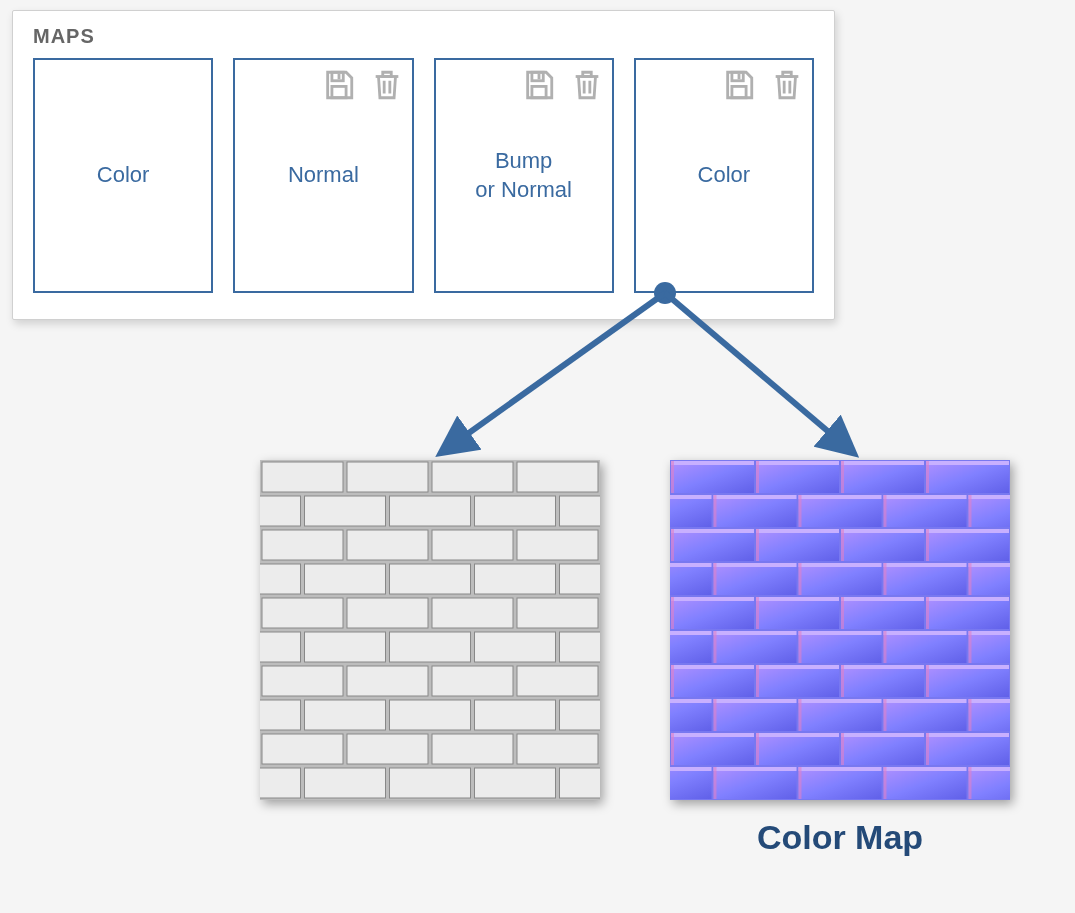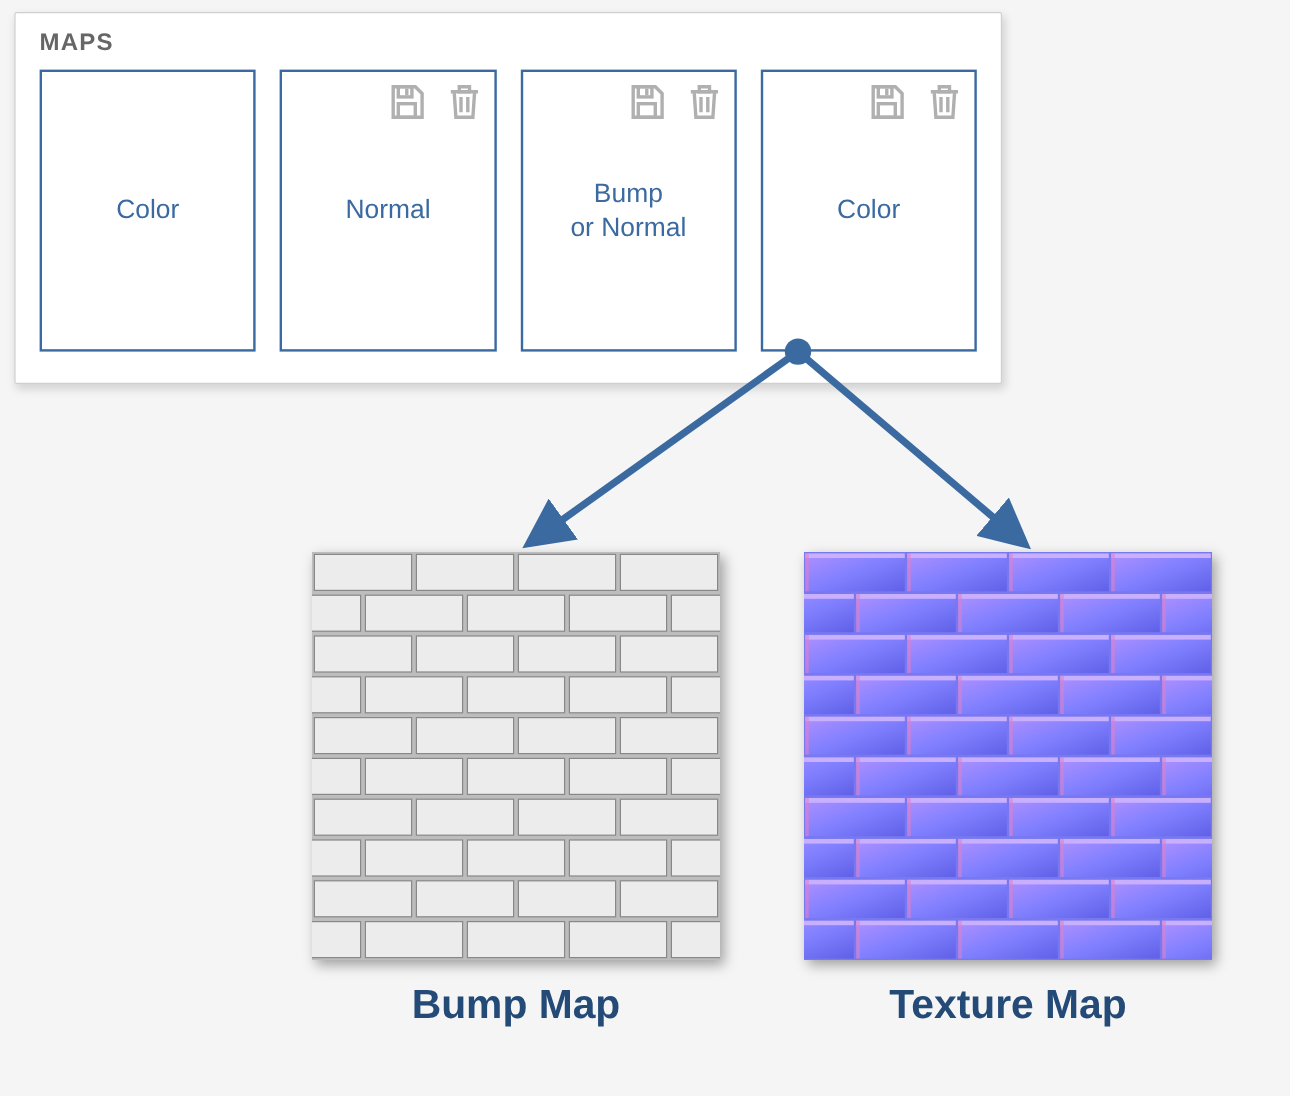--- a/index.html
+++ b/index.html
@@ -247,21 +247,20 @@
         <rect x="172" y="274" width="81" height="30" fill="#ececec" stroke="#888" stroke-width="1"></rect>
         <rect x="257" y="274" width="81" height="30" fill="#ececec" stroke="#888" stroke-width="1"></rect>
         <rect x="342" y="274" width="81" height="30" fill="#ececec" stroke="#888" stroke-width="1"></rect>
         <rect x="-125.5" y="308" width="81" height="30" fill="#ececec" stroke="#888" stroke-width="1"></rect>
         <rect x="-40.5" y="308" width="81" height="30" fill="#ececec" stroke="#888" stroke-width="1"></rect>
         <rect x="44.5" y="308" width="81" height="30" fill="#ececec" stroke="#888" stroke-width="1"></rect>
         <rect x="129.5" y="308" width="81" height="30" fill="#ececec" stroke="#888" stroke-width="1"></rect>
         <rect x="214.5" y="308" width="81" height="30" fill="#ececec" stroke="#888" stroke-width="1"></rect>
         <rect x="299.5" y="308" width="81" height="30" fill="#ececec" stroke="#888" stroke-width="1"></rect>
       </svg>
-    <div class="caption">Bump Map</div>
   </div>
   <div class="sample">
     <svg class="swatch" viewBox="0 0 340 340" id="normal-svg">
         <rect width="340" height="340" fill="#7878f0"></rect>
         <defs>
           <linearGradient id="g0_-1" x1="0" y1="0" x2="1" y2="1">
             <stop offset="0%" stop-color="#b090ff"></stop>
             <stop offset="50%" stop-color="#8080ff"></stop>
             <stop offset="100%" stop-color="#6060e8"></stop>
           </linearGradient>
@@ -746,15 +745,15 @@
         <line x1="0" y1="68" x2="340" y2="68" stroke="#7878f0" stroke-width="2"></line>
         <line x1="0" y1="102" x2="340" y2="102" stroke="#7878f0" stroke-width="2"></line>
         <line x1="0" y1="136" x2="340" y2="136" stroke="#7878f0" stroke-width="2"></line>
         <line x1="0" y1="170" x2="340" y2="170" stroke="#7878f0" stroke-width="2"></line>
         <line x1="0" y1="204" x2="340" y2="204" stroke="#7878f0" stroke-width="2"></line>
         <line x1="0" y1="238" x2="340" y2="238" stroke="#7878f0" stroke-width="2"></line>
         <line x1="0" y1="272" x2="340" y2="272" stroke="#7878f0" stroke-width="2"></line>
         <line x1="0" y1="306" x2="340" y2="306" stroke="#7878f0" stroke-width="2"></line>
         <line x1="0" y1="340" x2="340" y2="340" stroke="#7878f0" stroke-width="2"></line>
       </svg>
-    <div class="caption">Texture Map</div>
+    <div class="caption">Color Map</div>
   </div>
 </div>
 
 </body></html>

